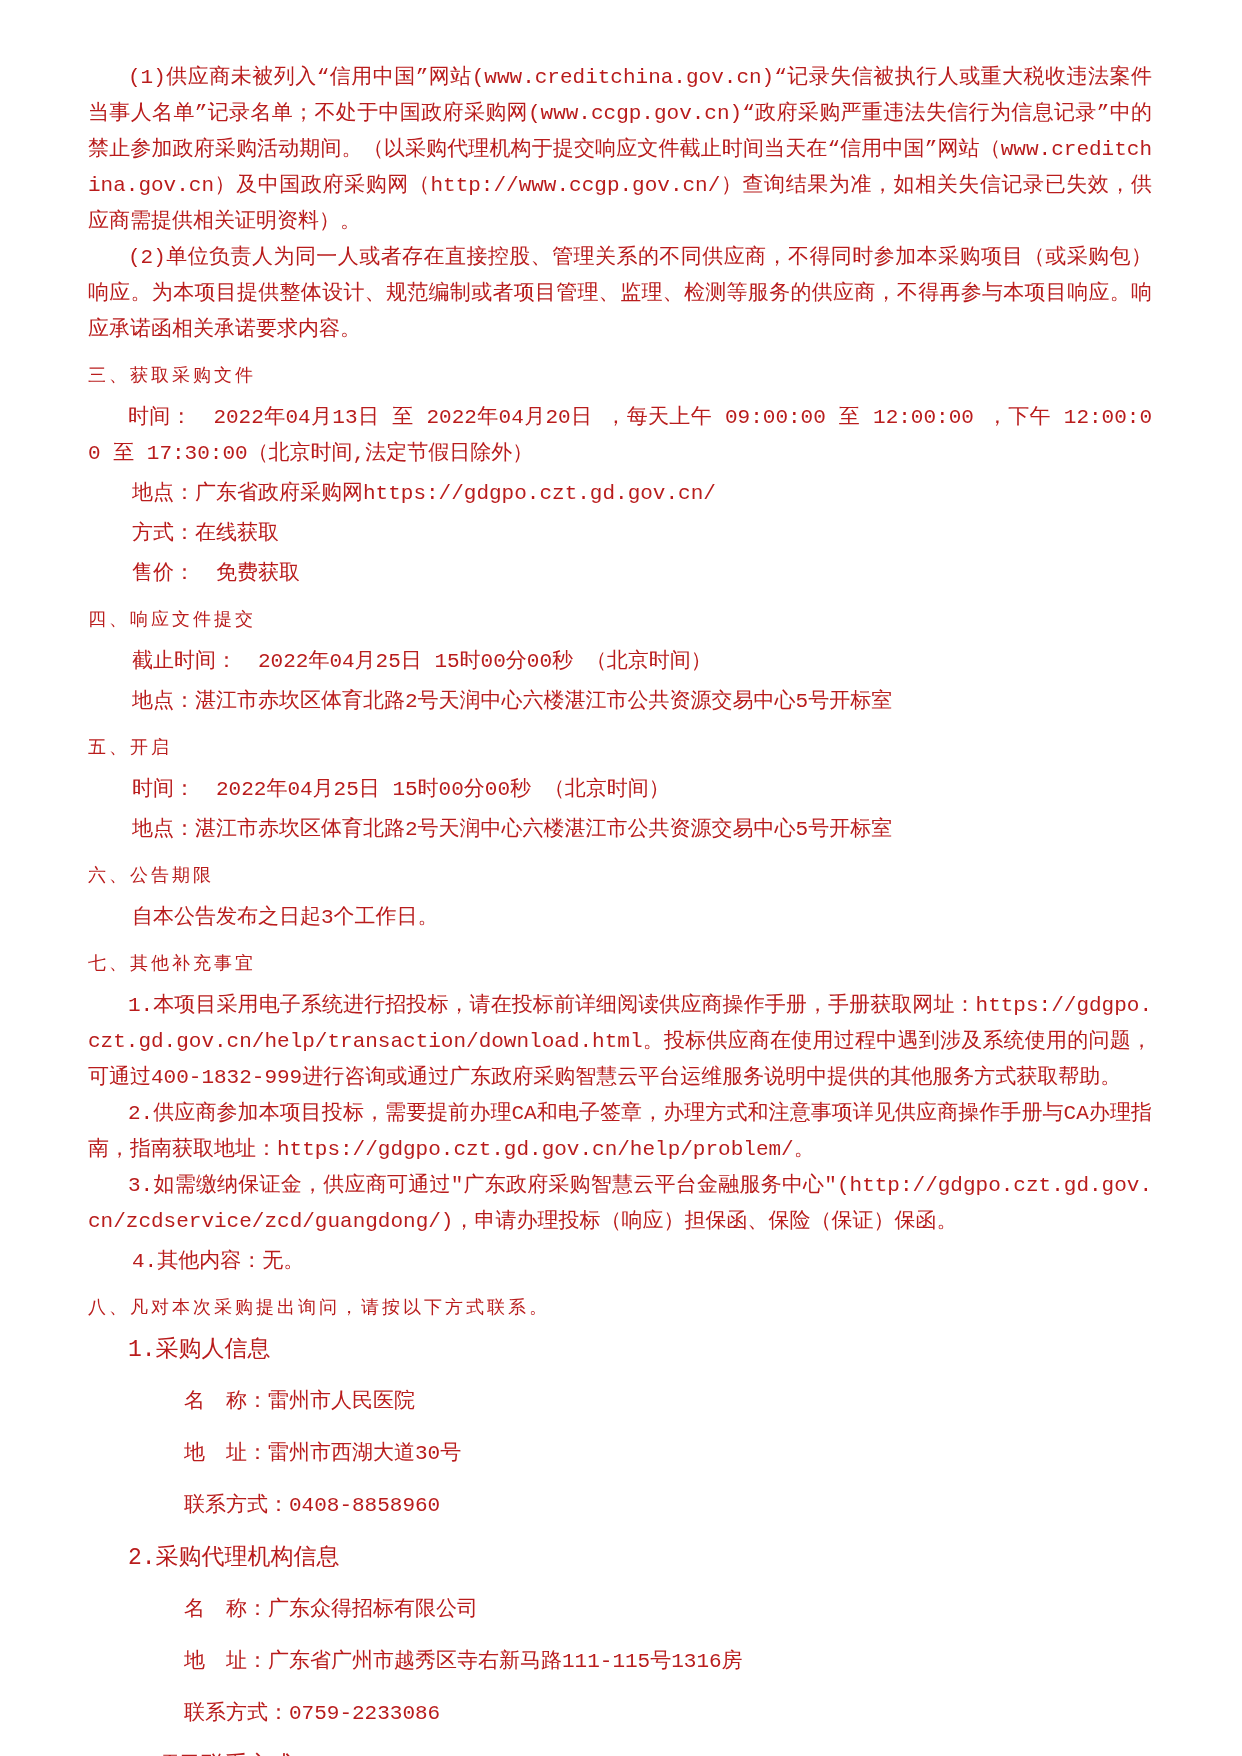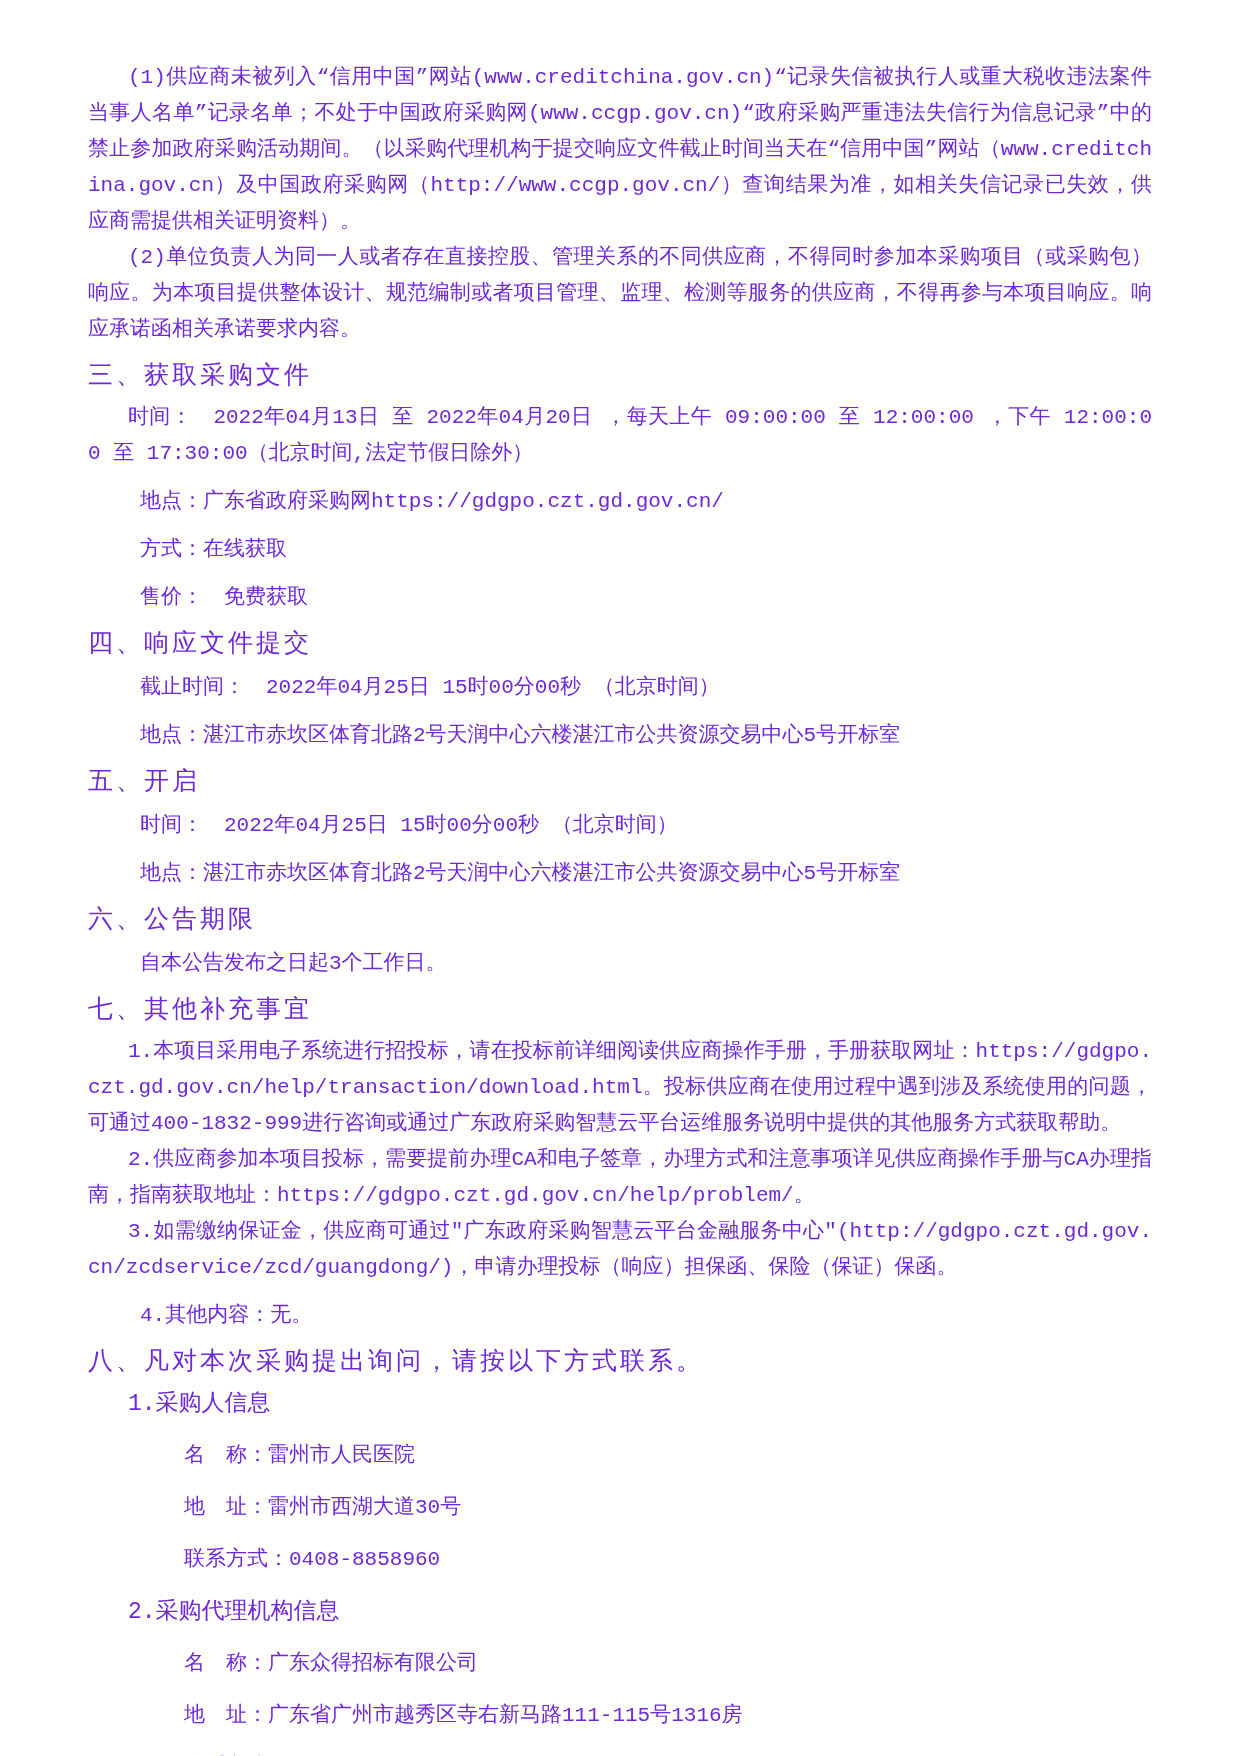--- a/index.html
+++ b/index.html
@@ -3,43 +3,43 @@
 <meta charset="utf-8">
 <style>
   html, body { margin: 0; padding: 0; background: #ffffff; }
   .page {
     position: relative;
     width: 1242px;
     height: 1756px;
     box-sizing: border-box;
     margin: 0 auto;
     background: #ffffff;
-    color: #6d28d9;
+    color: #b91c1c;
     padding: 60px 90px 0 88px;
     overflow: hidden;
     
     font-family: "Liberation Mono", "DejaVu Sans Mono", "Liberation Serif", serif;
     font-size: 21px;
     line-height: 36px;
   }
   .para {
     margin: 0;
     text-indent: 40px;
     text-align: justify;
     word-break: break-all;
   }
   .line {
-    margin: 12px;
+    margin: 4px;
     text-indent: 40px;
     text-align: justify;
     word-break: break-all;
   }
   h2.sec {
     font-family: "Liberation Serif", "DejaVu Serif", serif;
-    font-size: 25px;
+    font-size: 18px;
     font-weight: normal;
     letter-spacing: 3px;
     line-height: 30px;
     margin: 12px 0 10px 0;
   }
   .contact-label {
     margin: 0;
     text-indent: 40px;
     font-size: 23px;
     line-height: 36px;

